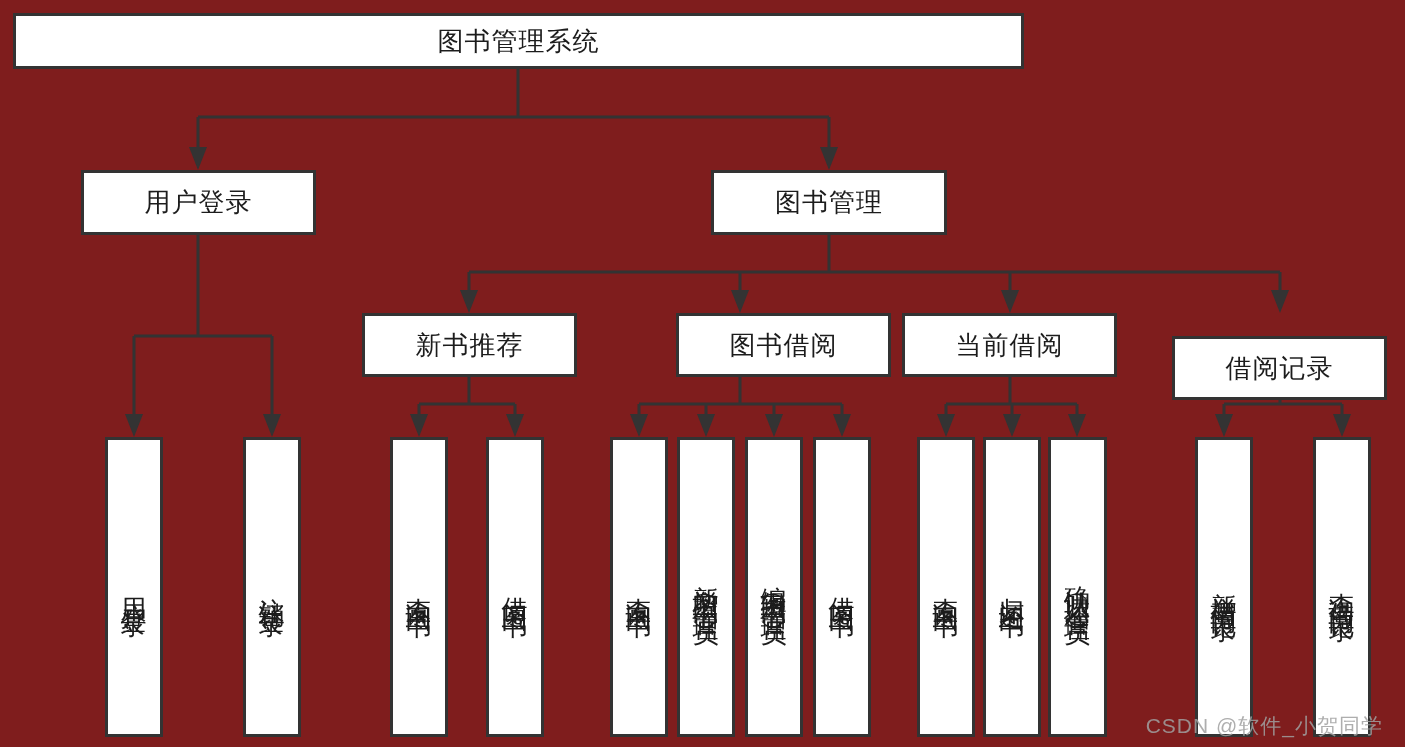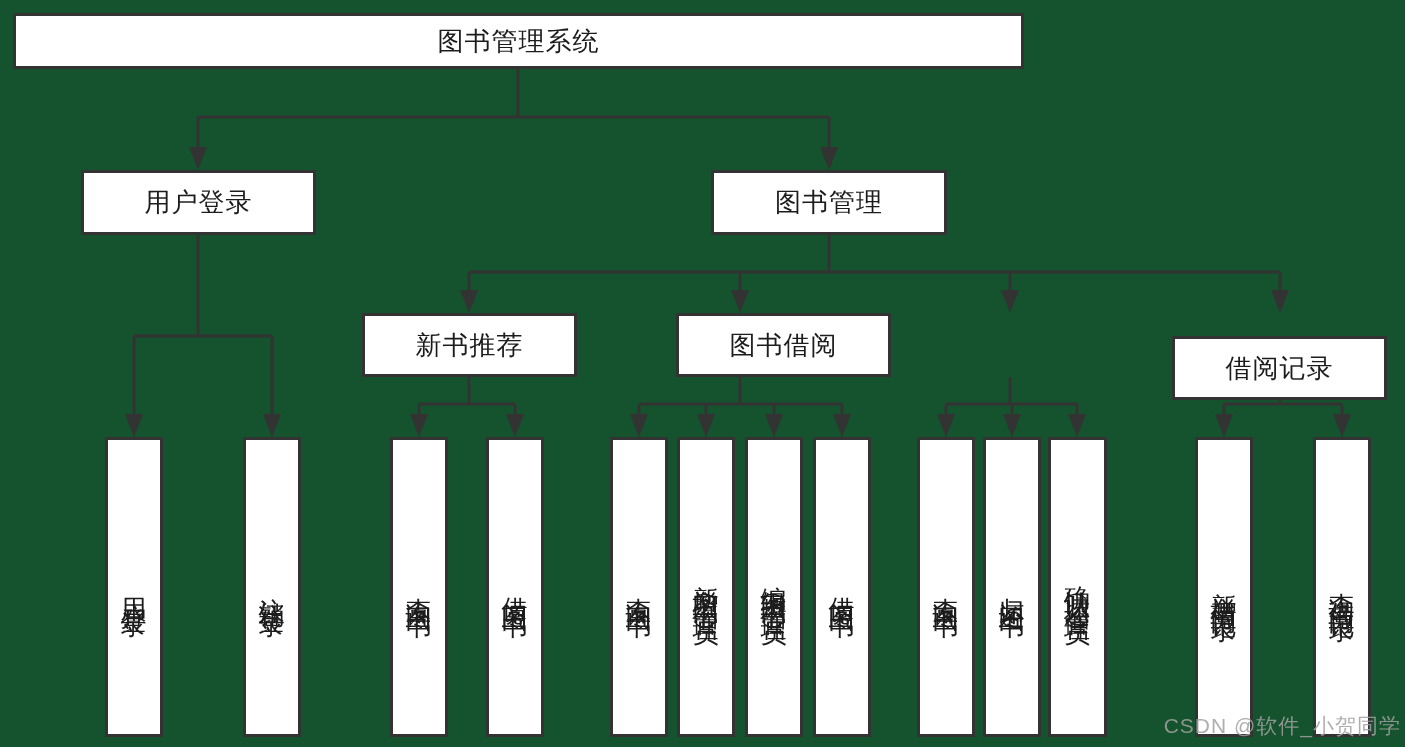--- a/index.html
+++ b/index.html
@@ -1,19 +1,19 @@
 <!DOCTYPE html>
 <html><head>
 <meta charset="utf-8">
 <style>
   html,body{margin:0;padding:0;background:#ffffff;}
   #canvas{
     position:relative;
     width:1405px;height:747px;
-    background:#14532d;
+    background:#7f1d1d;
     overflow:hidden;
     font-family:"Liberation Sans", sans-serif;
     color:#1c1c1c;
   }
   #wires{position:absolute;left:0;top:0;width:1405px;height:747px;}
   #wires path{stroke:#333333;stroke-width:3;fill:none;}
   #wires polygon{fill:#333333;stroke:none;}
   .box{
     position:absolute;
     box-sizing:border-box;
@@ -31,21 +31,21 @@
   .vtext{
     writing-mode:vertical-rl;
     text-orientation:mixed;
     font-size:26px;
     letter-spacing:5px;
     line-height:1;
     white-space:nowrap;
   }
   #watermark{
     position:absolute;
-    right:4px;
+    right:22px;
     top:712px;
     font-size:21px;
     color:rgba(160,160,160,0.85);
     letter-spacing:1px;
     z-index:10;
     white-space:nowrap;
   }
 </style>
 </head>
 <body>
@@ -85,20 +85,23 @@
   <div class="box" style="left:711px;top:170px;width:236px;height:65px;">
     <span class="hlabel">图书管理</span>
   </div>
 
   <div class="box" style="left:362px;top:313px;width:215px;height:64px;">
     <span class="hlabel">新书推荐</span>
   </div>
   <div class="box" style="left:632px;top:313px;width:215px;height:64px;margin-left:44px;">
     <span class="hlabel">图书借阅</span>
   </div>
+  <div class="box" style="left:902px;top:313px;width:215px;height:64px;">
+    <span class="hlabel">当前借阅</span>
+  </div>
   <div class="box" style="left:1172px;top:313px;width:215px;height:64px;margin-top:23px;">
     <span class="hlabel">借阅记录</span>
   </div>
 
   <div class="box" style="left:105px;top:437px;width:58px;height:300px;">
     <span class="vtext">用户登录</span>
   </div>
   <div class="box" style="left:243px;top:437px;width:58px;height:300px;">
     <span class="vtext">注销登录</span>
   </div>

